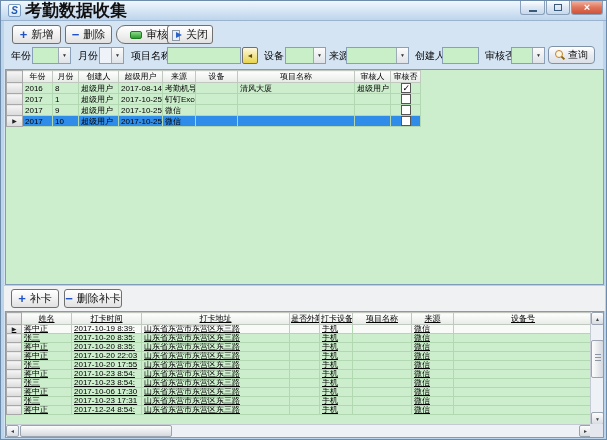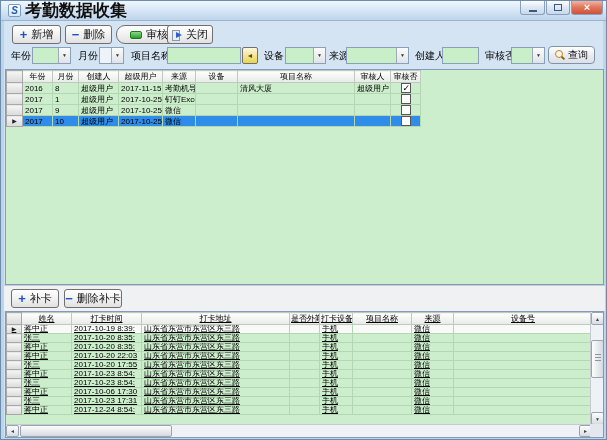--- a/index.html
+++ b/index.html
@@ -232,21 +232,21 @@
             <th>审核人</th>
             <th>审核否</th>
           </tr>
         </thead>
       <tbody id="top-body">
           <tr>
             <td class="ind"></td>
             <td class="num">2016</td>
             <td class="num">8</td>
             <td>超级用户</td>
-            <td>2017-11-15</td>
+            <td>2017-08-14</td>
             <td>考勤机导出</td>
             <td></td>
             <td>清风大厦</td>
             <td>超级用户</td>
             <td class="cbcell">
               <div class="cb checked"></div>
             </td>
           </tr>
           <tr>
             <td class="ind"></td>

